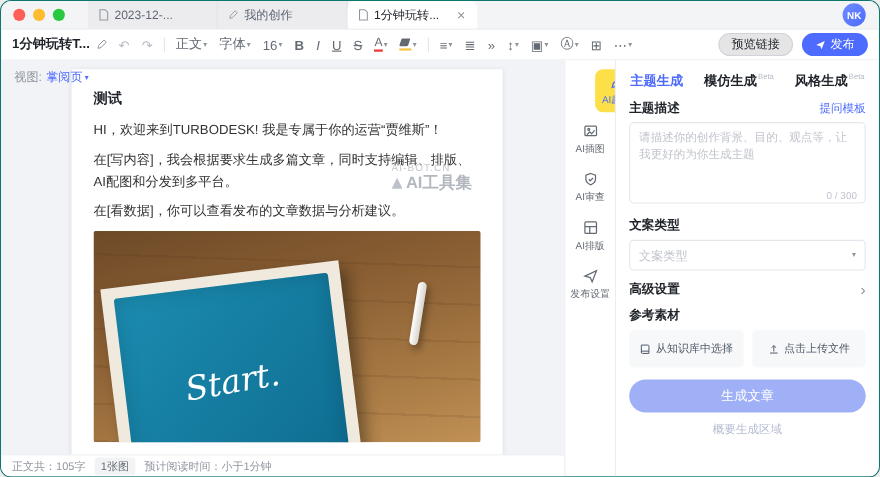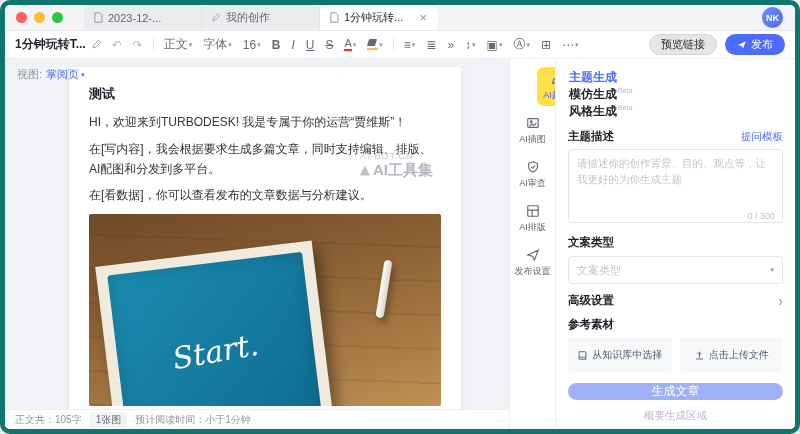--- a/index.html
+++ b/index.html
@@ -2,21 +2,21 @@
 <html><head>
 <meta charset="utf-8">
 <style>
   * { margin:0; padding:0; box-sizing:border-box; }
   html,body { width:800px; height:434px; }
   body {
     font-family:"Liberation Sans","DejaVu Sans",sans-serif;
     font-size:12px; color:#1f2329; background:#ededed; overflow:hidden;
   }
   .window { width:800px; height:434px; display:flex; flex-direction:column;
-    background:#fff; border-radius:10px; overflow:hidden; border:5px solid #0f766e; }
+    background:#fff; border-radius:10px; overflow:hidden; border:1px solid #0f766e; }
 
   
   .titlebar { height:26px; background:#f3f4f6; border-bottom:1px solid #e6e8ec;
     display:flex; align-items:center; flex-shrink:0; }
   .traffic { display:flex; gap:7px; padding:0 11px; }
   .light { width:11px; height:11px; border-radius:50%; }
   .light.red{background:#ff5f57}.light.yellow{background:#febc2e}.light.green{background:#28c840}
   .tabs { display:flex; height:100%; margin-left:10px; }
   .tab { width:118px; display:flex; align-items:center; gap:5px; padding:0 9px;
     font-size:11px; color:#5f6672; background:#ececef; border-right:1px solid #e0e2e6; }
@@ -90,21 +90,21 @@
   .rail { width:46px; background:#fff; border-left:1px solid #ebedf0; flex-shrink:0;
     display:flex; flex-direction:column; align-items:center; padding-top:8px; gap:5px; }
   .rail-item { width:40px; padding:5px 0 4px; border-radius:7px; color:#646a73;
     display:flex; flex-direction:column; align-items:center; gap:3px; font-size:9px; }
   .rail-item svg { width:14px; height:14px; }
   .rail-item.active { background:#fde047; color:#4d6bfe;margin-left:48px; }
 
   
   .panel { width:240px; background:#fff; border-left:1px solid #ebedf0; flex-shrink:0;
     display:flex; flex-direction:column; gap:9px; padding:10px 12px; overflow:hidden; }
-  .panel-tabs { display:flex; justify-content:space-between; align-items:flex-start; padding:0 1px;flex-direction:column; }
+  .panel-tabs { display:flex; justify-content:space-between; align-items:center; padding:0 1px; }
   .ptab { font-size:12px; font-weight:bold; color:#1f2329; }
   .ptab.active { color:#4d6bfe; }
   .beta { font-size:7px; color:#b4b9c2; font-weight:normal; vertical-align:super; margin-left:1px; }
   .sec-row { display:flex; justify-content:space-between; align-items:center; }
   .sec-label { font-size:11.5px; font-weight:bold; color:#1f2329; }
   .link { font-size:10.5px; color:#4d6bfe;text-align:center; }
   .ta-wrap { position:relative; }
   .ta-wrap textarea { width:100%; height:74px; resize:none; border:1px solid #e5e6eb; border-radius:4px;
     padding:6px 8px 14px; font-size:10.5px; line-height:1.5; color:#333; font-family:inherit; outline:none;}
   .ta-wrap textarea::placeholder { color:#c0c4cc; }

